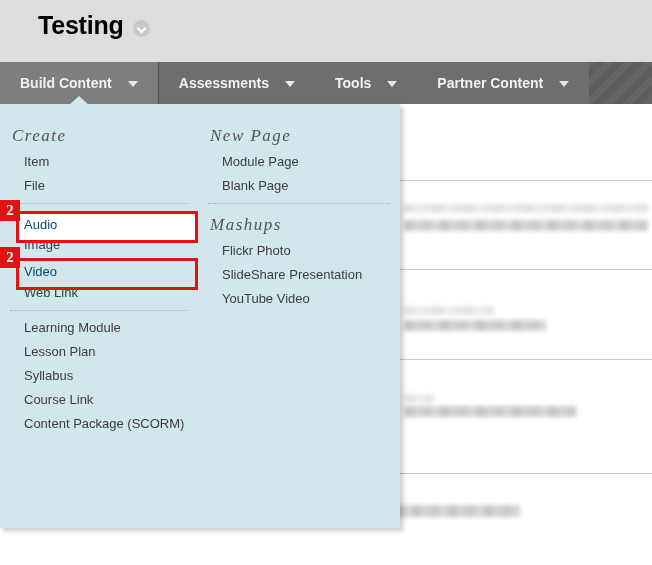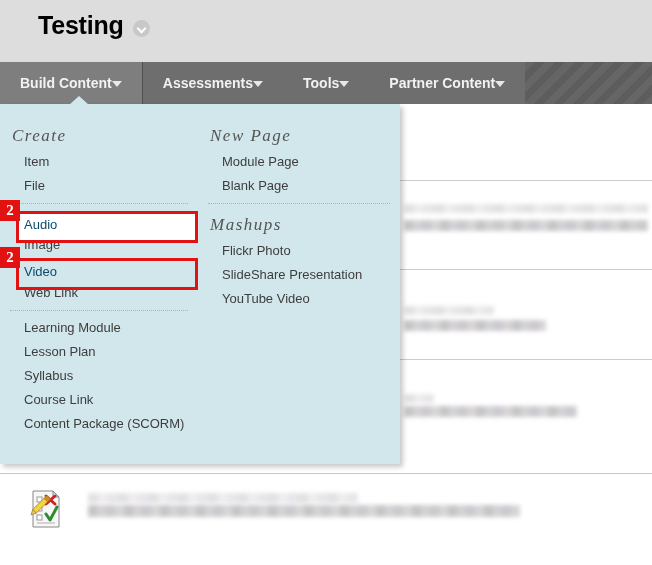--- a/index.html
+++ b/index.html
@@ -76,21 +76,21 @@
     position: absolute;
     left: 0; top: 0;
     height: 42px;
     display: flex;
     align-items: stretch;
     background: #6e6e6e;
   }
   .menu-btn {
     display: flex;
     align-items: center;
-    gap: 0;
+    gap: 16px;
     padding: 0 20px;
     color: #f2f2f2;
     font-size: 14px;
     font-weight: bold;
     cursor: pointer;
     white-space: nowrap;
     position: relative;
   }
   .menu-btn.active {
     background: #7e7e7e;
@@ -146,21 +146,21 @@
         rgba(196,196,200,0.5) 0px, rgba(196,196,200,0.5) 10px,
         rgba(222,218,220,0.5) 10px, rgba(222,218,220,0.5) 20px,
         rgba(206,204,210,0.5) 20px, rgba(206,204,210,0.5) 30px);
   }
 
   
   #dropdown {
     position: absolute;
     left: 0; top: 104px;
     width: 400px;
-    height: 360px;
+    height: 424px;
     background: #d2e7ec;
     box-shadow: 3px 3px 5px rgba(0,0,0,0.22);
     z-index: 30;
     box-sizing: border-box;
     padding-left: 20px;
   }
   .dd-col {
     position: absolute;
     top: 0;
   }

